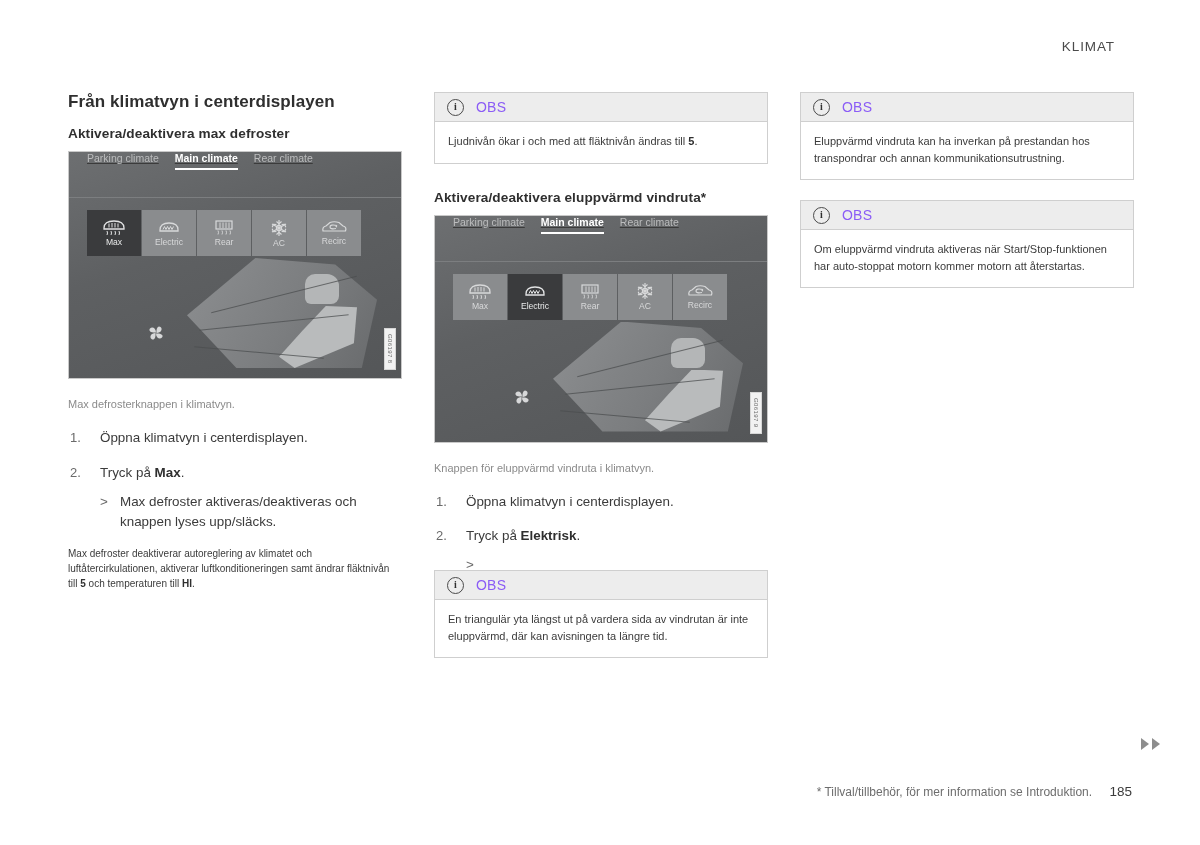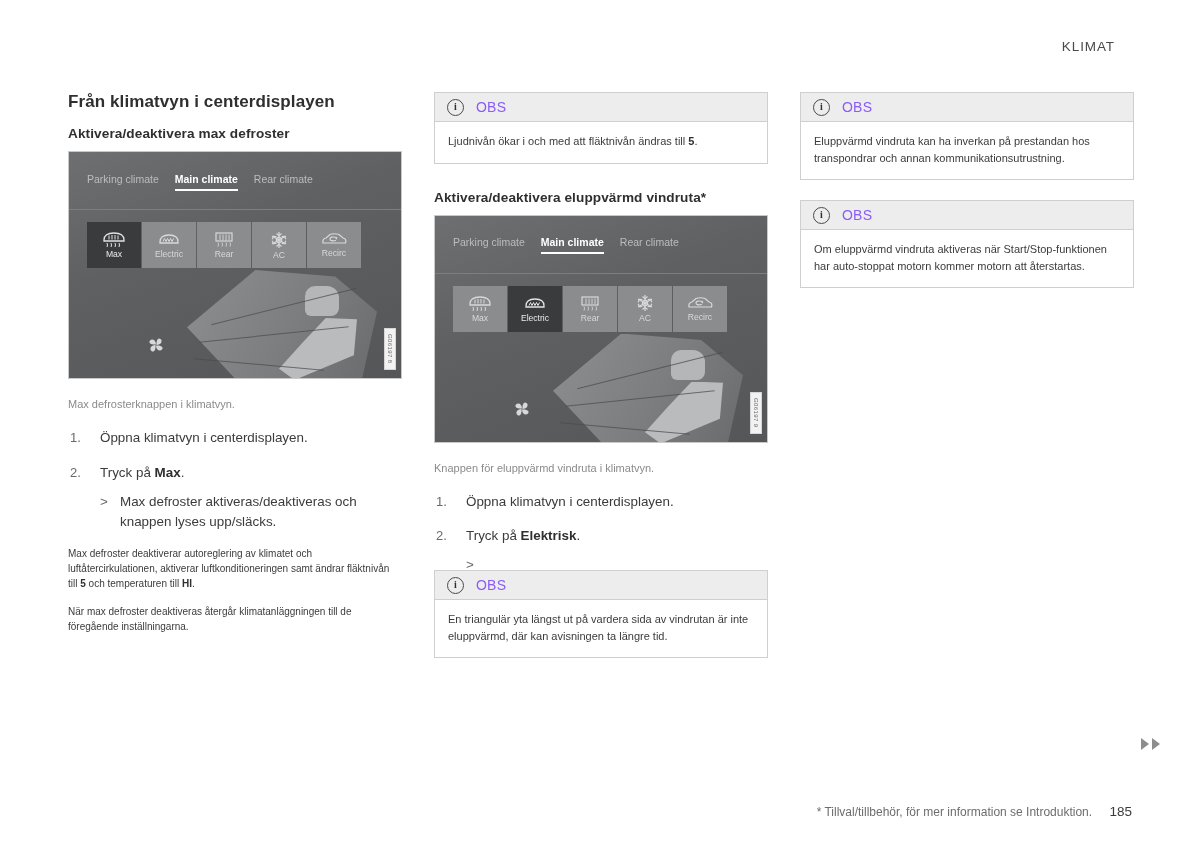--- a/index.html
+++ b/index.html
@@ -21,21 +21,21 @@
     position: absolute;
     top: 39px;
     right: 85px;
     font-size: 13.5px;
     letter-spacing: 0.9px;
     color: #4a4a4a;
     font-weight: 400;
   }
   .page-footnote {
     position: absolute;
-    bottom: 26px;
+    bottom: 46px;
     right: 68px;
     font-size: 12px;
     color: #6d6d6d;
     white-space: nowrap;
   }
   .page-number {
     display: inline-block;
     margin-left: 14px;
     font-size: 13.5px;
     color: #3b3b3b;
@@ -91,27 +91,28 @@
     position: relative;
     width: 334px;
     height: 228px;
     background: linear-gradient(160deg,#6d6f71 0%, #5e6062 40%, #545658 100%);
     border: 1px solid #c9c9c9;
     box-sizing: border-box;
     overflow: hidden;
   }
   .cd-tabs {
     position: relative;
-    height: 58px;
+    height: 46px;
     display: flex;
-    align-items: center;
+    align-items: flex-start;
     gap: 16px;
     padding: 0 18px;
     box-sizing: border-box;
     border-bottom: 1px solid #7c7e80;
+    text-decoration: underline;
   }
   .cd-tab {
     font-size: 10.5px;
     color: #bcbdbe;
     position: relative;
     padding-bottom: 4px;
     white-space: nowrap;
   }
   .cd-tab.active {
     color: #ffffff;
@@ -410,21 +411,20 @@
         <span>Tryck på </span><b>Max</b><span>.</span>
         <div class="sub-arrow">
           <span class="gt">&gt;</span>
           <span>Max defroster aktiveras/deaktiveras och knappen lyses upp/släcks.</span>
         </div>
       </li>
     </ol>
 
     <p class="body indent"><span>Max defroster deaktiverar autoreglering av klimatet och luftåtercirkulationen, aktiverar luftkonditioneringen samt ändrar fläktnivån till </span><b>5</b><span> och temperaturen till </span><b>HI</b><span>.</span></p>
 
-    <p class="body indent">När max defroster deaktiveras återgår klimatanläggningen till de föregående inställningarna.</p>
   </div>
 
   <div class="col">
 
     <div class="obs">
       <div class="obs-head">
         <span class="info-i">i</span>
         <span class="title">OBS</span>
       </div>
       <div class="obs-body"><span>Ljudnivån ökar i och med att fläktnivån ändras till </span><b>5</b><span>.</span></div>

